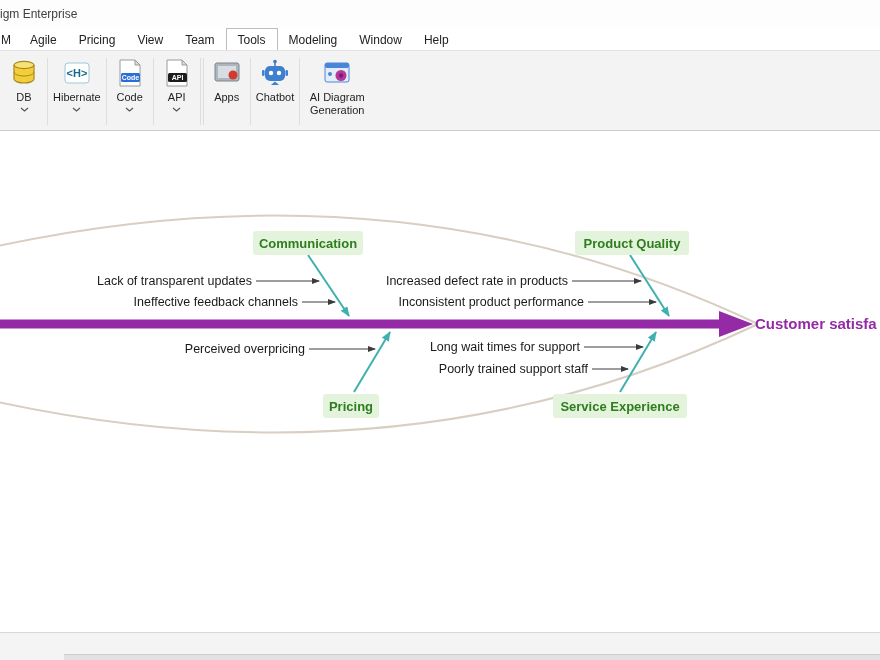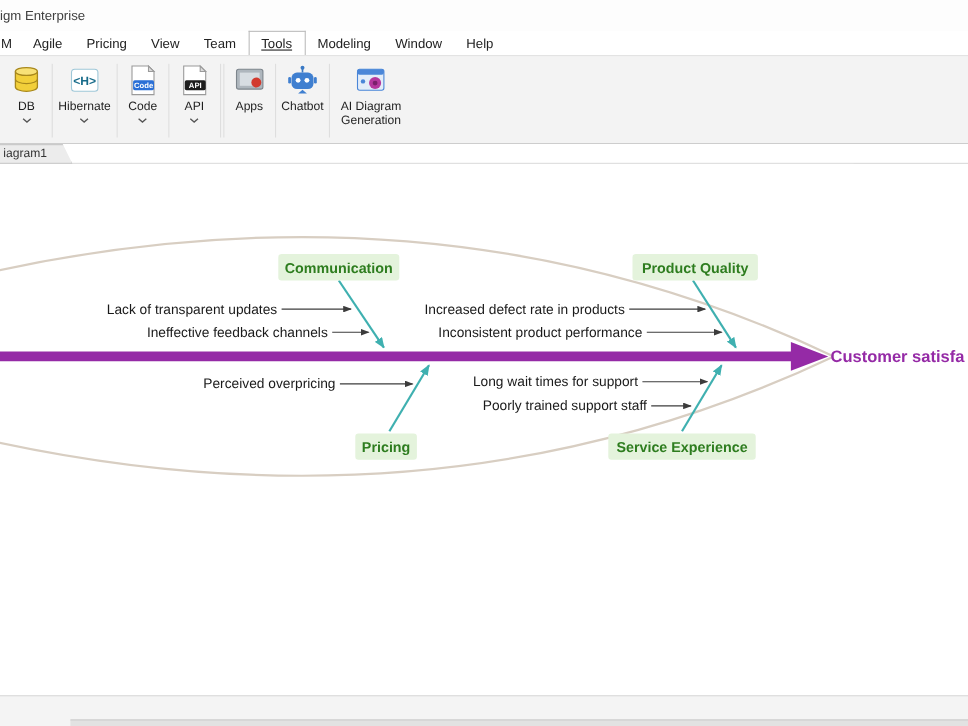--- a/index.html
+++ b/index.html
@@ -7,21 +7,21 @@
   body { font-family:"Liberation Sans", sans-serif; background:#fff; overflow:hidden; }
   .app { position:relative; width:880px; height:660px; background:#fff; overflow:hidden; }
 
   
   .titlebar { position:absolute; top:0; left:0; right:0; height:28px; background:#fdfdfd; display:flex; align-items:center; font-size:12px; color:#404040; }
 
   
   .menubar { position:absolute; top:28px; left:0; right:0; height:22px; display:flex; align-items:stretch; font-size:12px; color:#222; background:#fff; }
   .menu-item { padding:3px 11px 2px; display:flex; align-items:center; cursor:default; white-space:nowrap; }
   .menu-item.first { padding-left:1px; padding-right:8px; }
-  .menu-item.selected { background:#fff; border:1px solid #bdbdbd; border-bottom:none;text-decoration:underline; }
+  .menu-item.selected { background:#fff; border:1px solid #bdbdbd; border-bottom:none; }
 
   
   .toolbar { position:absolute; top:50px; left:0; right:0; height:81px; background:#f3f3f3; border-top:1px solid #e3e3e3; border-bottom:1px solid #cdcdcd; display:flex; align-items:stretch; padding:4px 2px 2px; }
   .tb-btn { display:flex; flex-direction:column; align-items:center; padding:2px 4px 0; min-width:44px; cursor:default; }
   .tb-icon { width:32px; height:32px; display:flex; align-items:center; justify-content:center; }
   .tb-label { font-size:11px; color:#1f1f1f; text-align:center; line-height:1.18; margin-top:2px; max-width:64px; }
   .tb-label.narrow { max-width:52px; }
   .tb-chevron { margin-top:3px; line-height:0; }
   .tb-sep { width:1px; background:#dedede; margin:3px 1px; }
 
@@ -170,25 +170,20 @@
           <rect x="3" y="4" width="24" height="5" rx="2" fill="#4a86d8"></rect>
           <circle cx="8" cy="15" r="2" fill="#4a86d8"></circle>
           <circle cx="19" cy="16.5" r="5.5" fill="#b5379e"></circle>
           <circle cx="19" cy="16.5" r="2.2" fill="#7a1f6b"></circle>
         </svg>
       </span>
       <span class="tb-label">AI Diagram Generation</span>
     </div>
   </div>
 
-  <div class="tabbar">
-    <div class="diagram-tab">
-      <span>iagram1</span>
-    </div>
-  </div>
 
   <div class="canvas">
     <svg width="880" height="483" viewBox="0 0 880 483">
       <defs>
         <marker id="arrow-teal" viewBox="0 0 10 8" refX="9" refY="4" markerWidth="10" markerHeight="8" orient="auto" markerUnits="userSpaceOnUse">
           <path d="M0 0 L10 4 L0 8 Z" fill="#3fb0b0"></path>
         </marker>
         <marker id="arrow-gray" viewBox="0 0 8 6" refX="7" refY="3" markerWidth="8" markerHeight="6" orient="auto" markerUnits="userSpaceOnUse">
           <path d="M0 0 L8 3 L0 6 Z" fill="#3c3c3c"></path>
         </marker>

